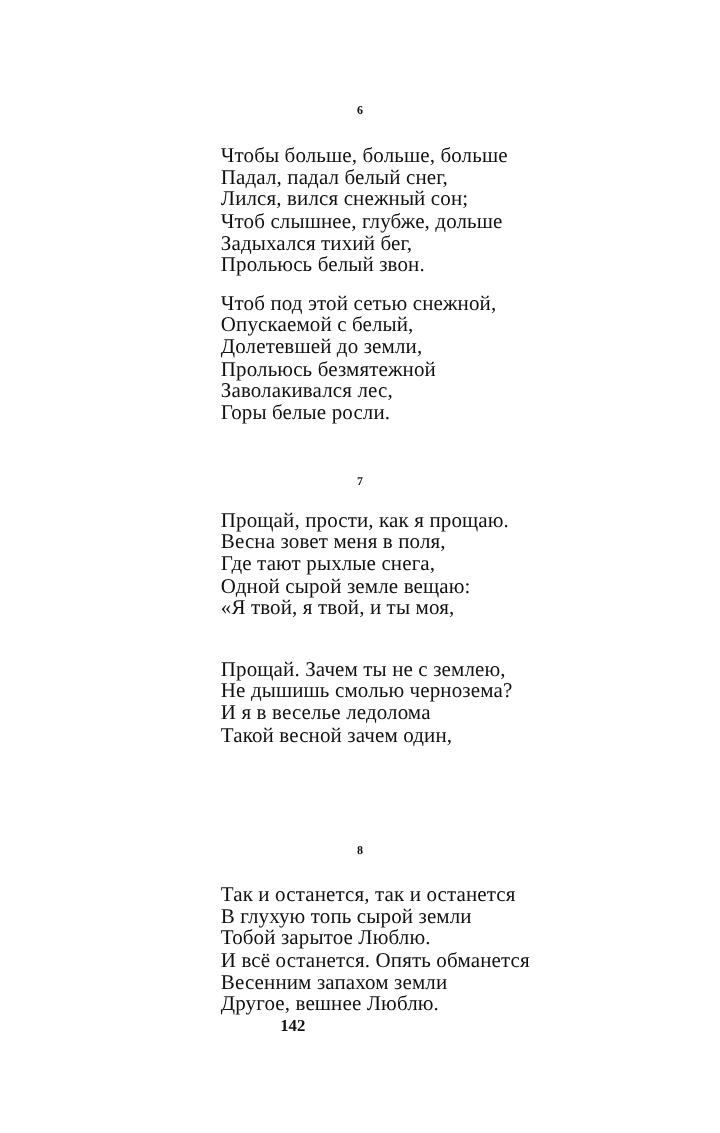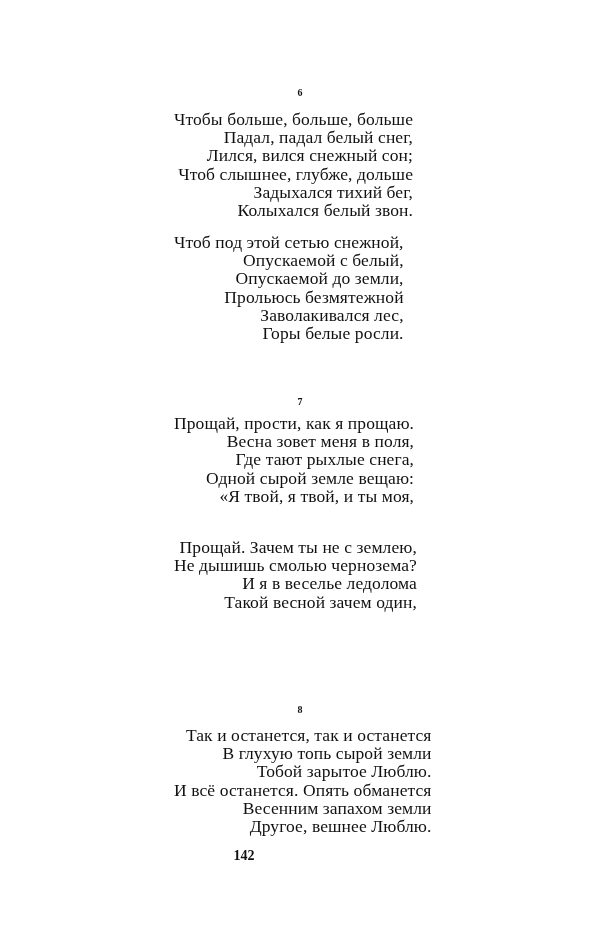--- a/index.html
+++ b/index.html
@@ -25,23 +25,22 @@
       left: 0;
       width: 600px;
       text-align: center;
       font-size: 10px;
       font-weight: bold;
       line-height: 10px;
     }
     .stanza {
       position: absolute;
       left: 174px;
-      margin: 0;
+      margin: 10px;
       padding: 0;
-      text-align: right;
     }
     .line {
       display: block;
       font-size: 17.5px;
       line-height: 18.2px;
       white-space: nowrap;
       letter-spacing: 0.1px;
     }
     .page-number {
       position: absolute;
@@ -58,26 +57,26 @@
 
 <div class="page">
 
   <div class="section-num" style="top:88px;">6</div>
   <div class="stanza" style="top:110px;">
     <span class="line">Чтобы больше, больше, больше</span>
     <span class="line">Падал, падал белый снег,</span>
     <span class="line">Лился, вился снежный сон;</span>
     <span class="line">Чтоб слышнее, глубже, дольше</span>
     <span class="line">Задыхался тихий бег,</span>
-    <span class="line">Колыхался белый звон.</span>
+    <span class="line">Прольюсь белый звон.</span>
   </div>
   <div class="stanza" style="top:233px;">
     <span class="line">Чтоб под этой сетью снежной,</span>
     <span class="line">Опускаемой с белый,</span>
-    <span class="line">Опускаемой до земли,</span>
+    <span class="line">Долетевшей до земли,</span>
     <span class="line">Прольюсь безмятежной</span>
     <span class="line">Заволакивался лес,</span>
     <span class="line">Горы белые росли.</span>
   </div>
 
   <div class="section-num" style="top:397px;">7</div>
   <div class="stanza" style="top:414px;">
     <span class="line">Прощай, прости, как я прощаю.</span>
     <span class="line">Весна зовет меня в поля,</span>
     <span class="line">Где тают рыхлые снега,</span>

